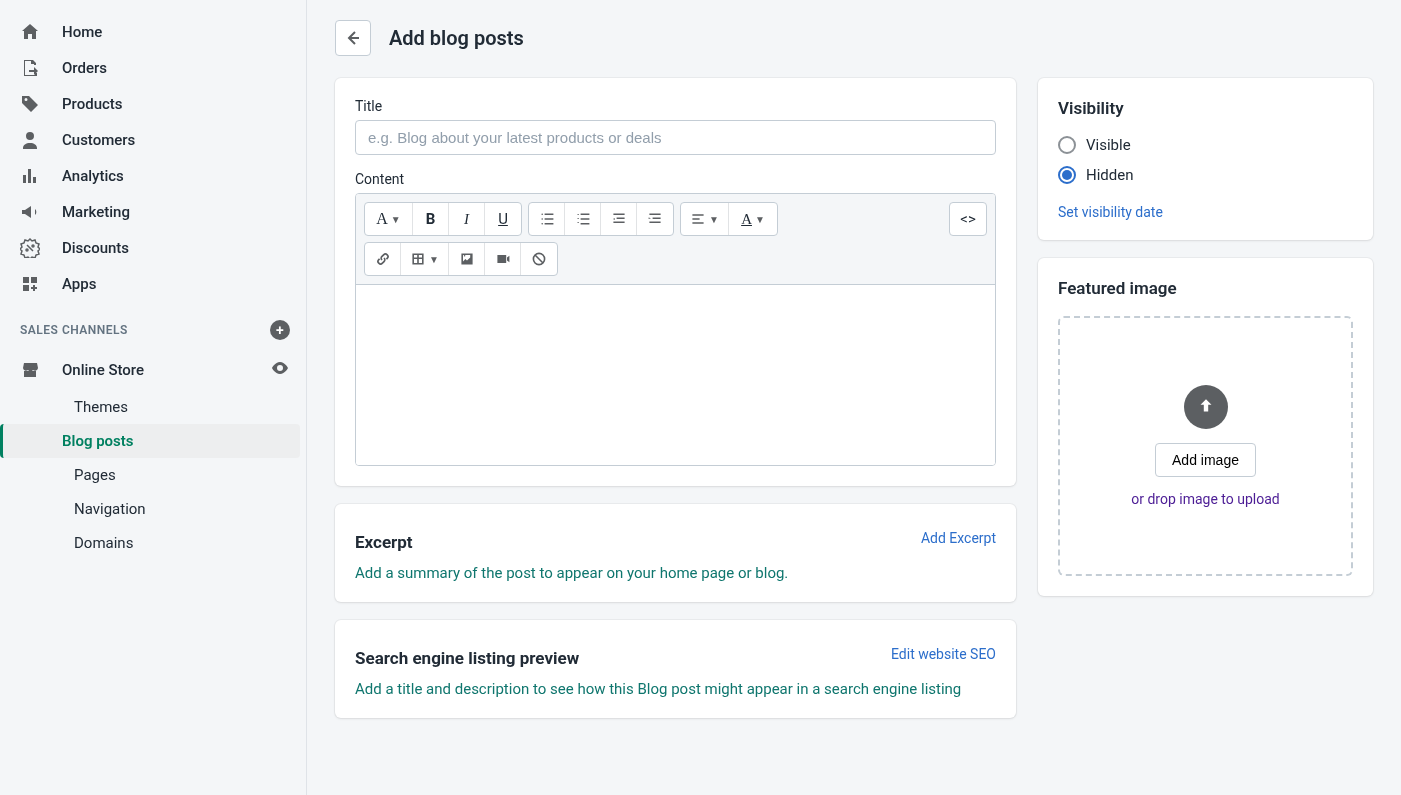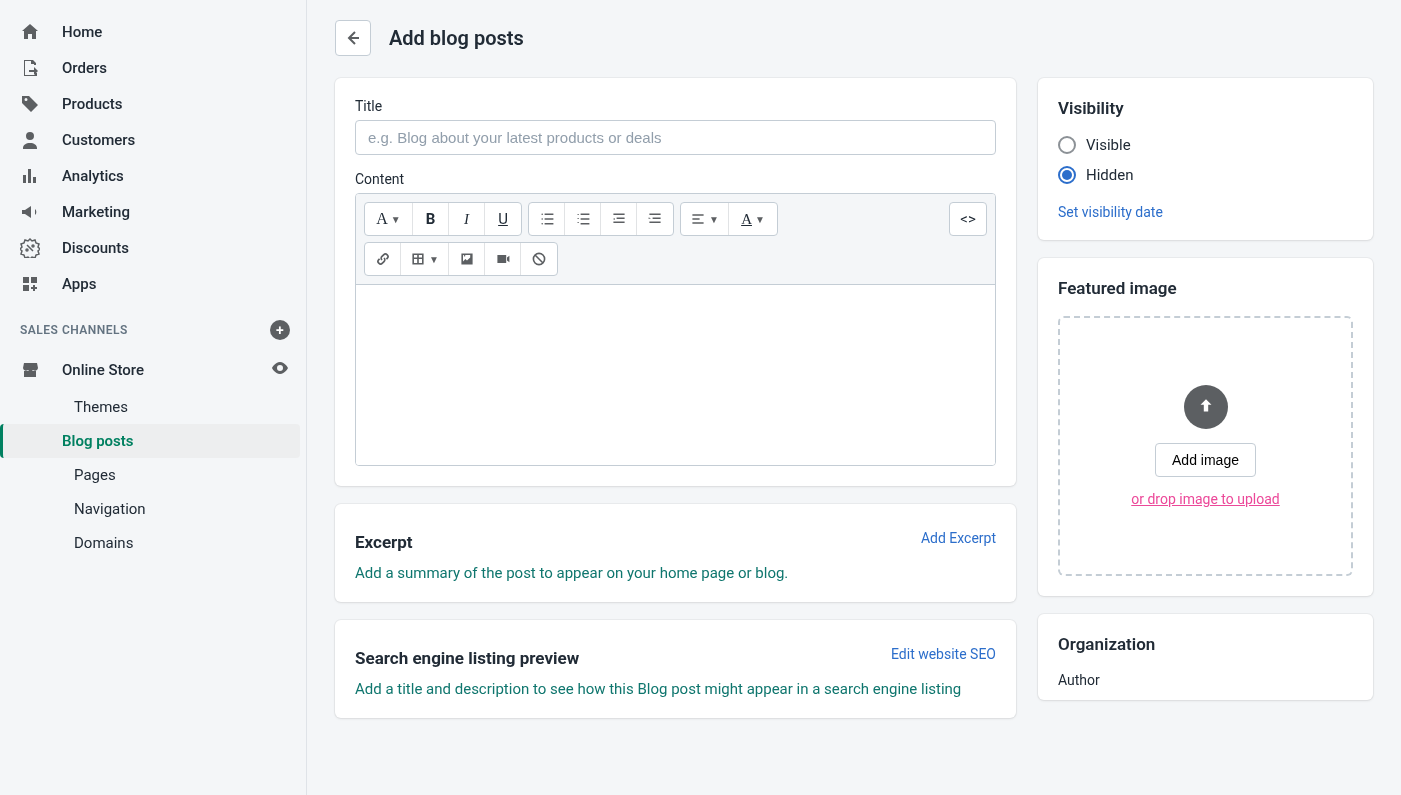--- a/index.html
+++ b/index.html
@@ -220,21 +220,21 @@
     border:2px dashed #c4cdd5;border-radius:6px;min-height:260px;display:flex;flex-direction:column;align-items:center;justify-content:center;gap:14px;
   }
   .upload-circle{
     width:44px;height:44px;border-radius:50%;background:#5c5f62;display:flex;align-items:center;justify-content:center;
   }
   .upload-circle svg{width:22px;height:22px;fill:#fff;}
   .add-image-btn{
     border:1px solid #c4cdd5;border-radius:4px;background:#fff;padding:8px 16px;font-size:14px;cursor:pointer;
   }
   .drop-hint{
-    color:#ec4899;font-size:14px;text-decoration:underline;
+    color:#4c1d95;font-size:14px;
   }
   .spacer-right{flex:1;}
 </style>
 </head>
 <body>
 
 <div class="layout">
   <aside class="sidebar">
     <div class="nav-item">
       <span class="nav-icon">
@@ -478,20 +478,16 @@
             <div class="upload-circle">
               <svg viewBox="0 0 20 20">
                   <path d="M10 3l5 5h-3v6H8V8H5l5-5z"></path>
                 </svg>
             </div>
             <button class="add-image-btn">Add image</button>
             <div class="drop-hint">or drop image to upload</div>
           </div>
         </div>
 
-        <div class="card" style="padding-bottom:6px;">
-          <div class="side-title">Organization</div>
-          <div class="field-label">Author</div>
-        </div>
       </div>
     </div>
   </main>
 </div>
 
 </body></html>

